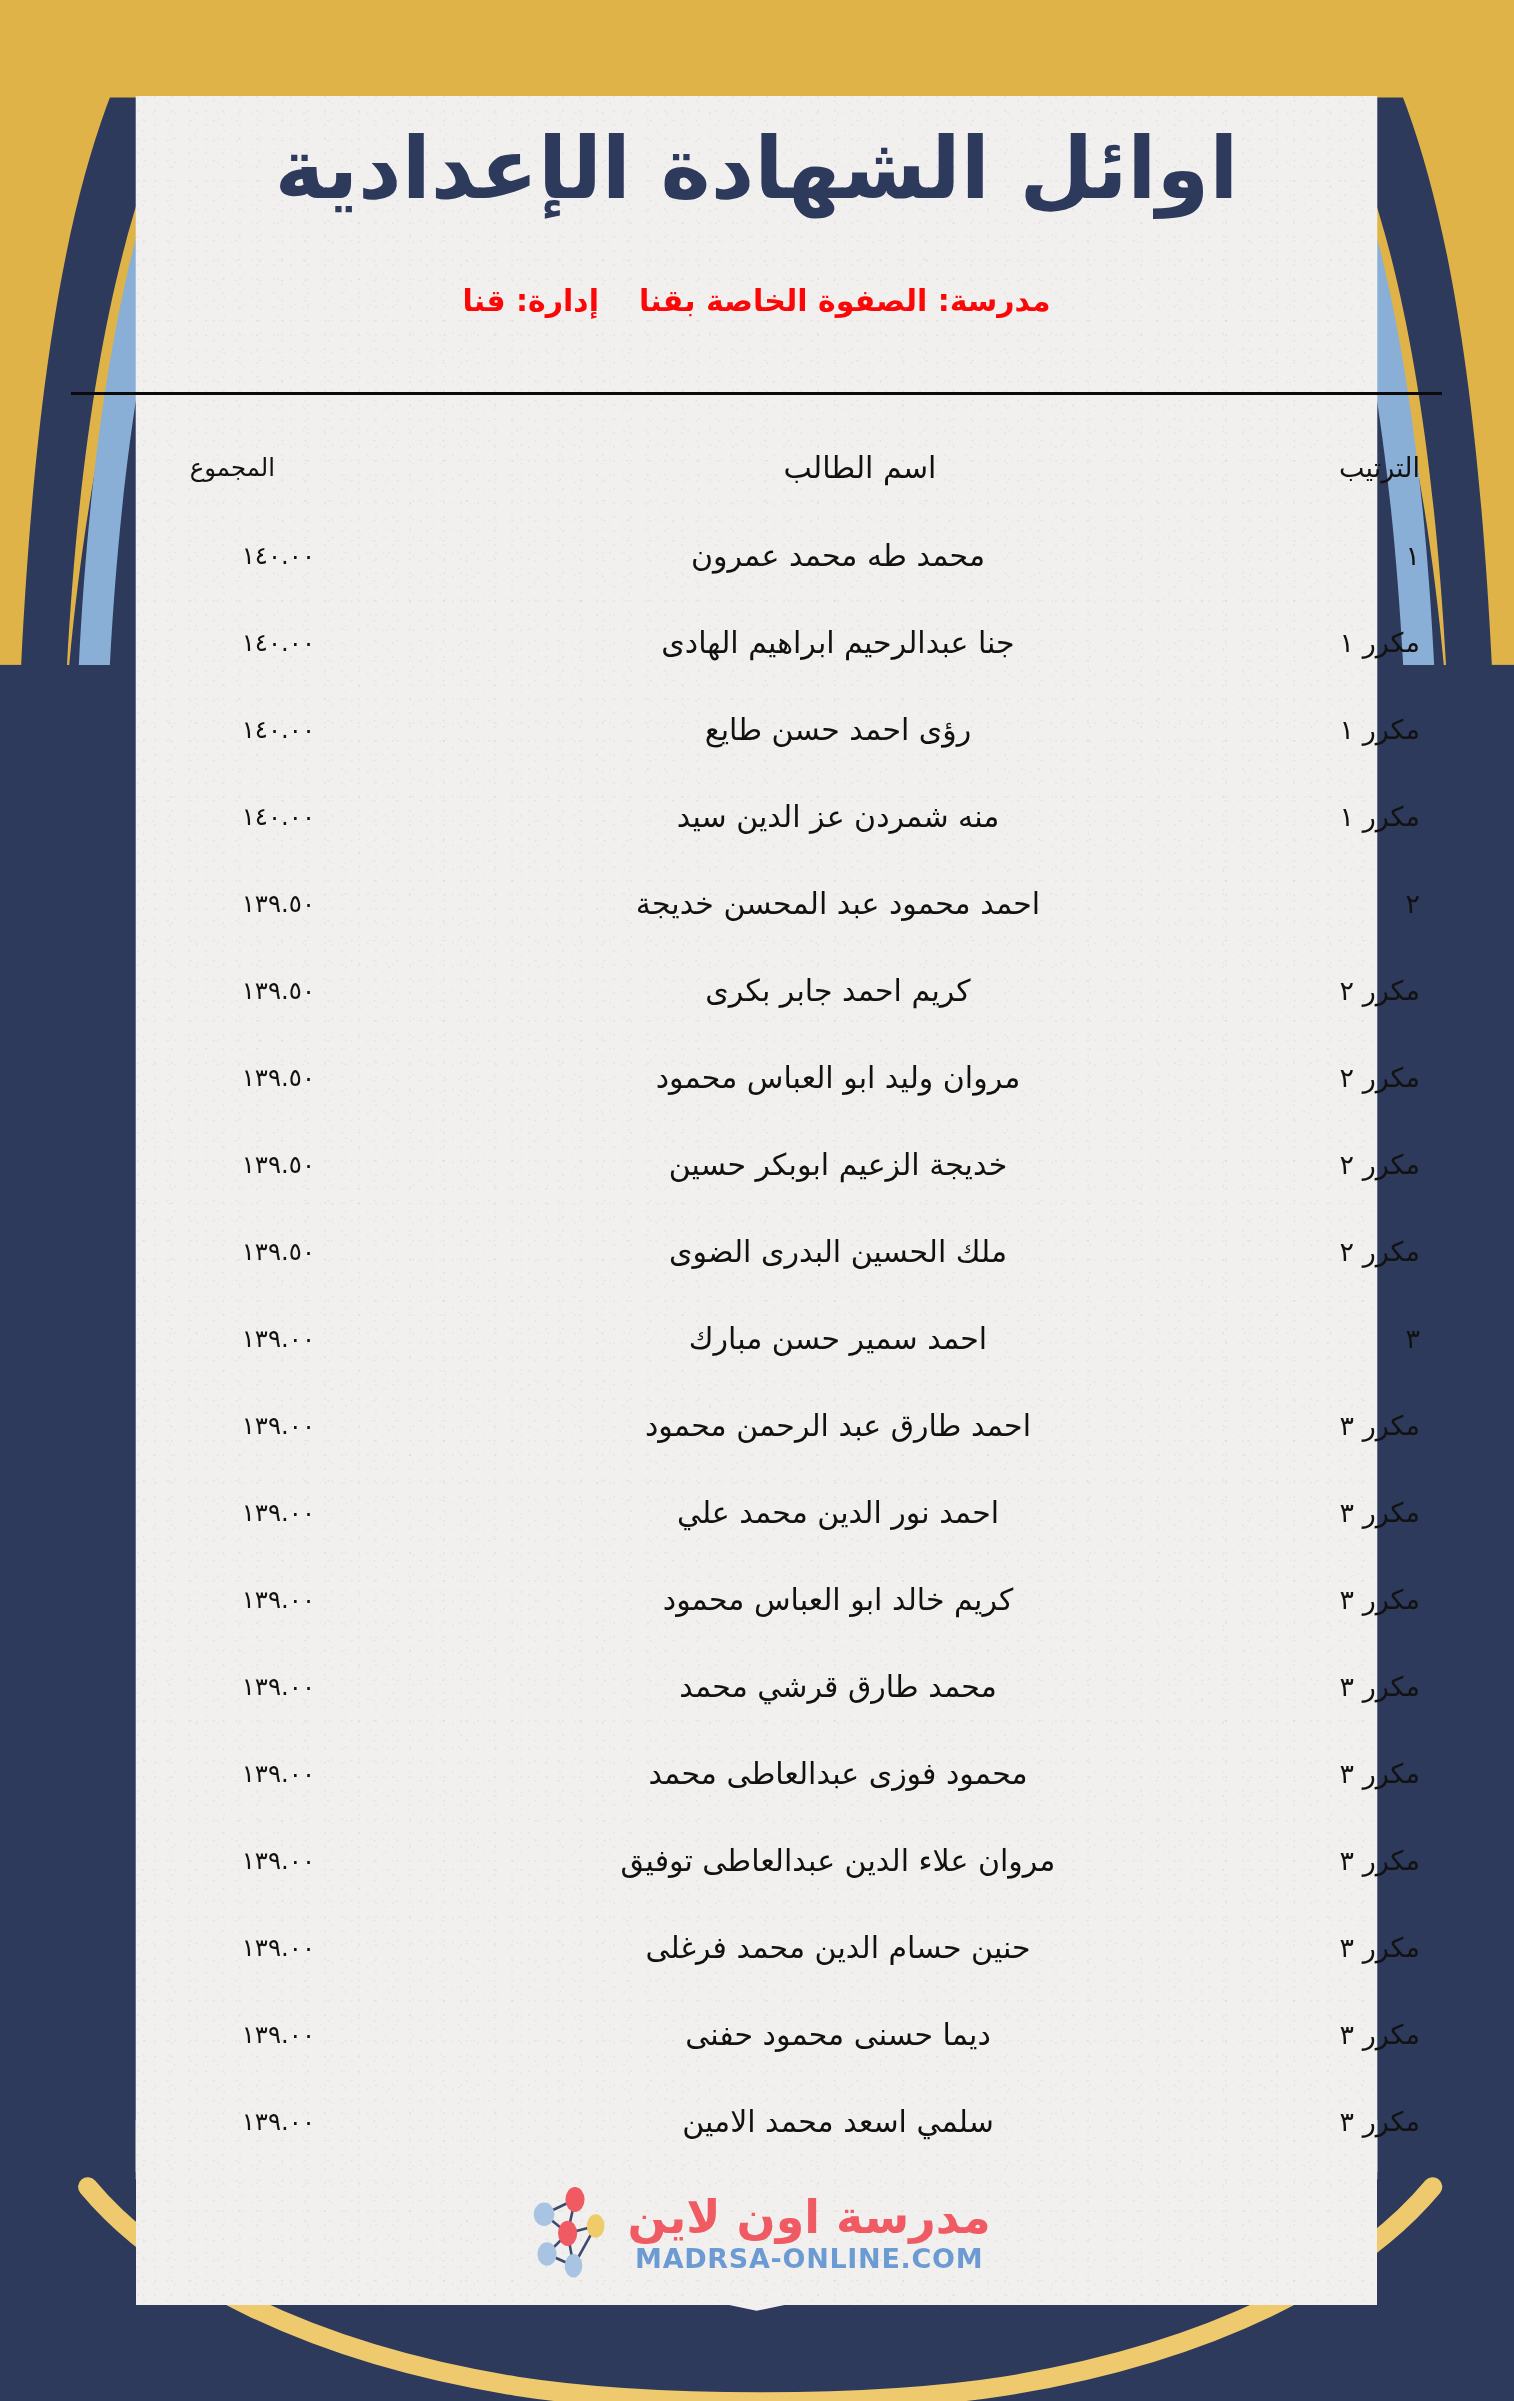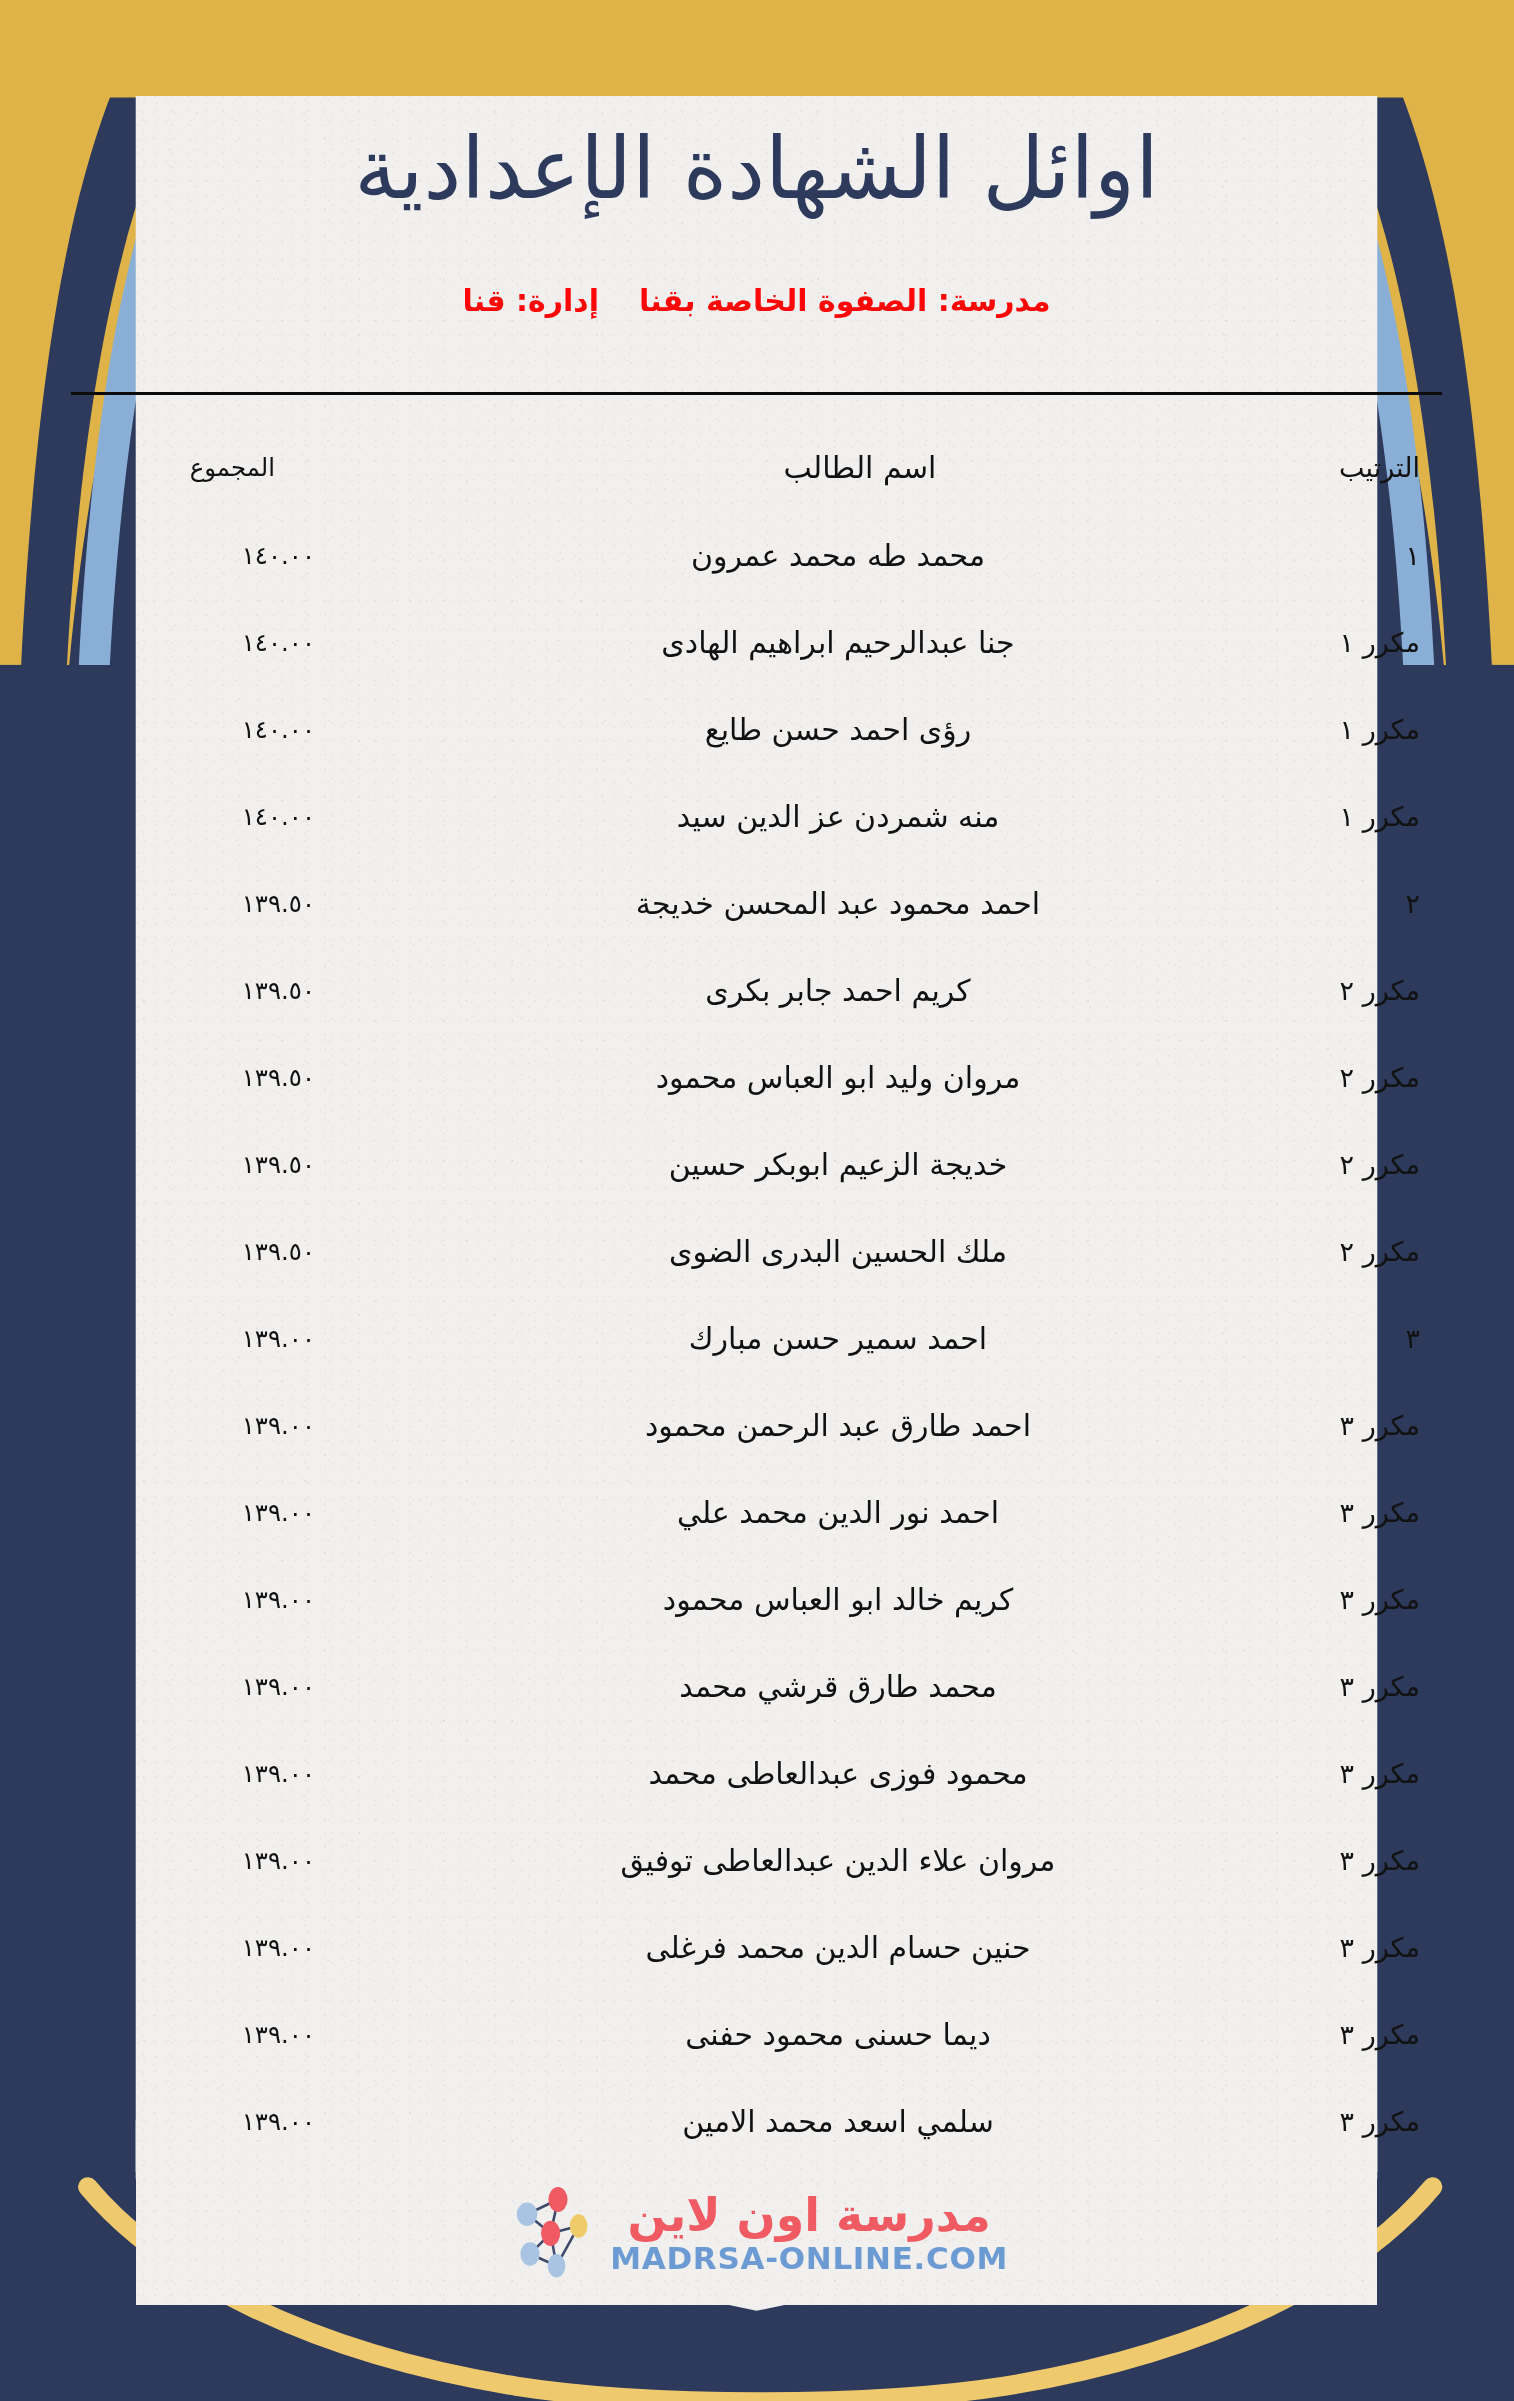--- a/index.html
+++ b/index.html
@@ -49,21 +49,21 @@
   }
 
   
   .doc-title {
     position: absolute;
     top: 124px;
     left: 0;
     right: 0;
     text-align: center;
     font-size: 85px;
-    font-weight: 400;
+    font-weight: 700;
     color: #2d3a5c;
     letter-spacing: -0.7px;
     line-height: 1.05;
     white-space: nowrap;
   }
   .subtitle-row {
     position: absolute;
     top: 283px;
     left: 0;
     right: 0;
@@ -151,21 +151,21 @@
     align-items: center;
     line-height: 1;
   }
   .logo-ar {
     font-size: 46px;
     font-weight: 700;
     color: #ef5a63;
     letter-spacing: 0px;
   }
   .logo-en {
-    font-size: 31px;
+    font-size: 27px;
     font-weight: 700;
     color: #6b9bd2;
     letter-spacing: 0.7px;
     margin-top: 5.9px;
     direction: ltr;
   }
   .logo-mark { width: 92px; height: 100px; display: block; }
 </style>
 </head>
 <body>

